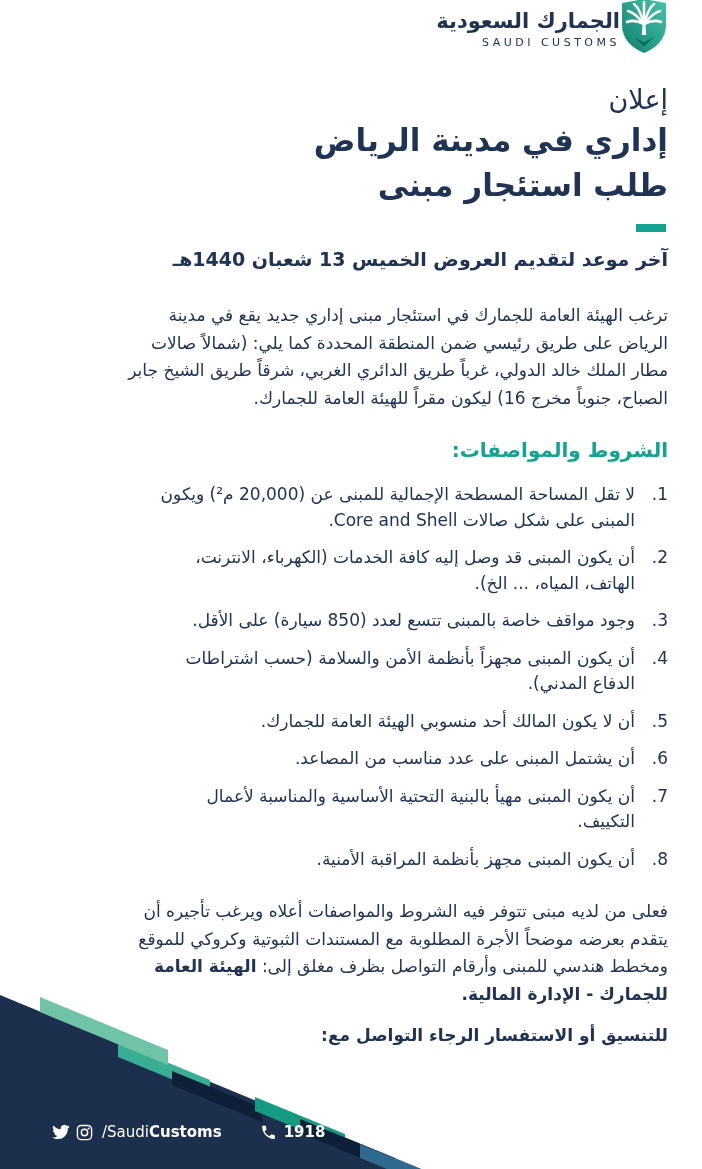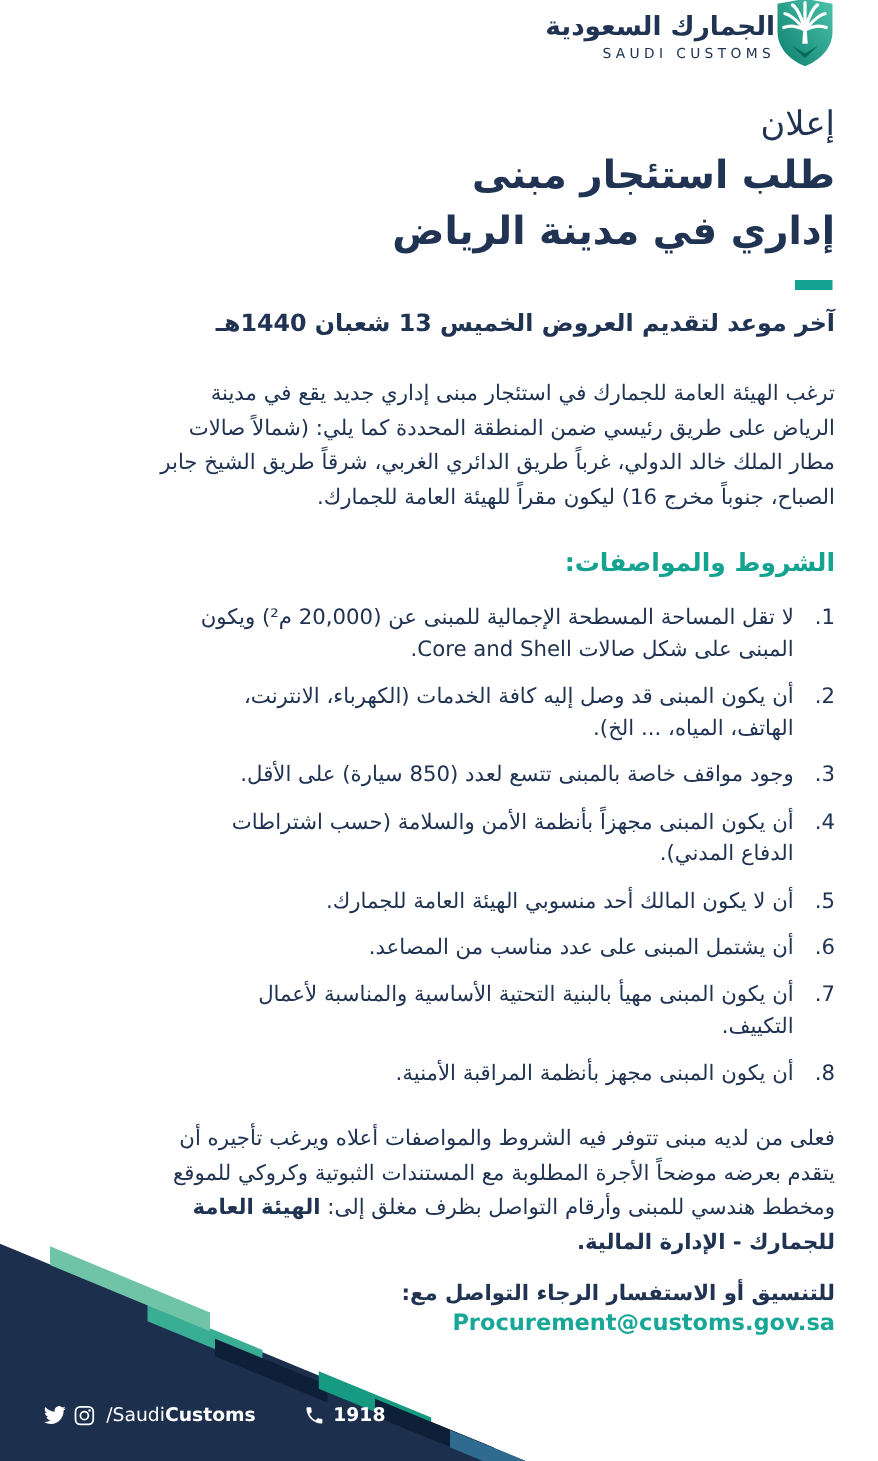--- a/index.html
+++ b/index.html
@@ -37,21 +37,21 @@
   .closing { font-size:17px; line-height:1.62; margin-top:26px; max-width:566px; }
   .closing .bold { font-weight:bold; }
 
   .contact { margin-top:16px; }
   .contact-label { font-size:17px; font-weight:bold; }
   .contact-email { font-size:18px; font-weight:bold; color:#16a797; margin-top:3px; direction:ltr; text-decoration:none; display:block; text-align:right; }
 
   
   .footer-art { position:absolute; left:0; bottom:0; width:702px; height:190px; z-index:1; display:block; }
   .social-row {
-    position:absolute; left:35px; bottom:28px; z-index:3;
+    position:absolute; left:52px; bottom:28px; z-index:3;
     display:flex; align-items:center; direction:ltr; color:#ffffff; font-size:15px;
   }
   .social-row svg { display:block; }
   .icon-gap { margin-left:6px; }
   .handle { margin-left:9px; }
   .handle .bold { font-weight:bold; }
   .phone-wrap { display:flex; align-items:center; margin-left:38px; }
   .phone-num { font-weight:bold; margin-left:7px; }
 </style>
 </head>
@@ -82,22 +82,22 @@
         <path d="M14 38 L24 43.5 L34 38 L24 47.5 Z" fill="#0a6b5b"></path>
       </svg>
       <div class="logo-text">
         <div class="logo-ar">الجمارك السعودية</div>
         <div class="logo-en">SAUDI CUSTOMS</div>
       </div>
     </div>
 
     <div class="kicker">إعلان</div>
     <div class="title">
+      <div>إداري في مدينة الرياض</div>
       <div>طلب استئجار مبنى</div>
-      <div>إداري في مدينة الرياض</div>
     </div>
     <div class="teal-bar"></div>
 
     <div class="deadline">آخر موعد لتقديم العروض الخميس 13 شعبان 1440هـ</div>
 
     <p class="intro">ترغب الهيئة العامة للجمارك في استئجار مبنى إداري جديد يقع في مدينة الرياض على طريق رئيسي ضمن المنطقة المحددة كما يلي: (شمالاً صالات مطار الملك خالد الدولي، غرباً طريق الدائري الغربي، شرقاً طريق الشيخ جابر الصباح، جنوباً مخرج 16) ليكون مقراً للهيئة العامة للجمارك.</p>
 
     <div class="req-heading">الشروط والمواصفات:</div>
 
     <div class="req-list">
@@ -132,21 +132,20 @@
       <div class="req-item">
         <span class="req-num">8.</span>
         <span class="req-text">أن يكون المبنى مجهز بأنظمة المراقبة الأمنية.</span>
       </div>
     </div>
 
     <p class="closing"><span>فعلى من لديه مبنى تتوفر فيه الشروط والمواصفات أعلاه ويرغب تأجيره أن يتقدم بعرضه موضحاً الأجرة المطلوبة مع المستندات الثبوتية وكروكي للموقع ومخطط هندسي للمبنى وأرقام التواصل بظرف مغلق إلى: </span><span class="bold">الهيئة العامة للجمارك - الإدارة المالية.</span></p>
 
     <div class="contact">
       <div class="contact-label">للتنسيق أو الاستفسار الرجاء التواصل مع:</div>
-      <a href="#" class="contact-email">Procurement@customs.gov.sa</a>
     </div>
 
   </div>
 
   <svg class="footer-art" viewBox="0 0 702 190" preserveAspectRatio="none" aria-hidden="true">
     <polygon points="0,16 421,190 0,190" fill="#1c2f4d"></polygon>
     <polygon points="118,63 210,101 210,116 118,78" fill="#3aae94"></polygon>
     <polygon points="40,18 168,71 168,86 40,33" fill="#6fc4a8"></polygon>
     <polygon points="172,92 262,129 262,143 172,106" fill="#0d2037"></polygon>
     <polygon points="255,118 345,155 345,169 255,132" fill="#169a81"></polygon>

